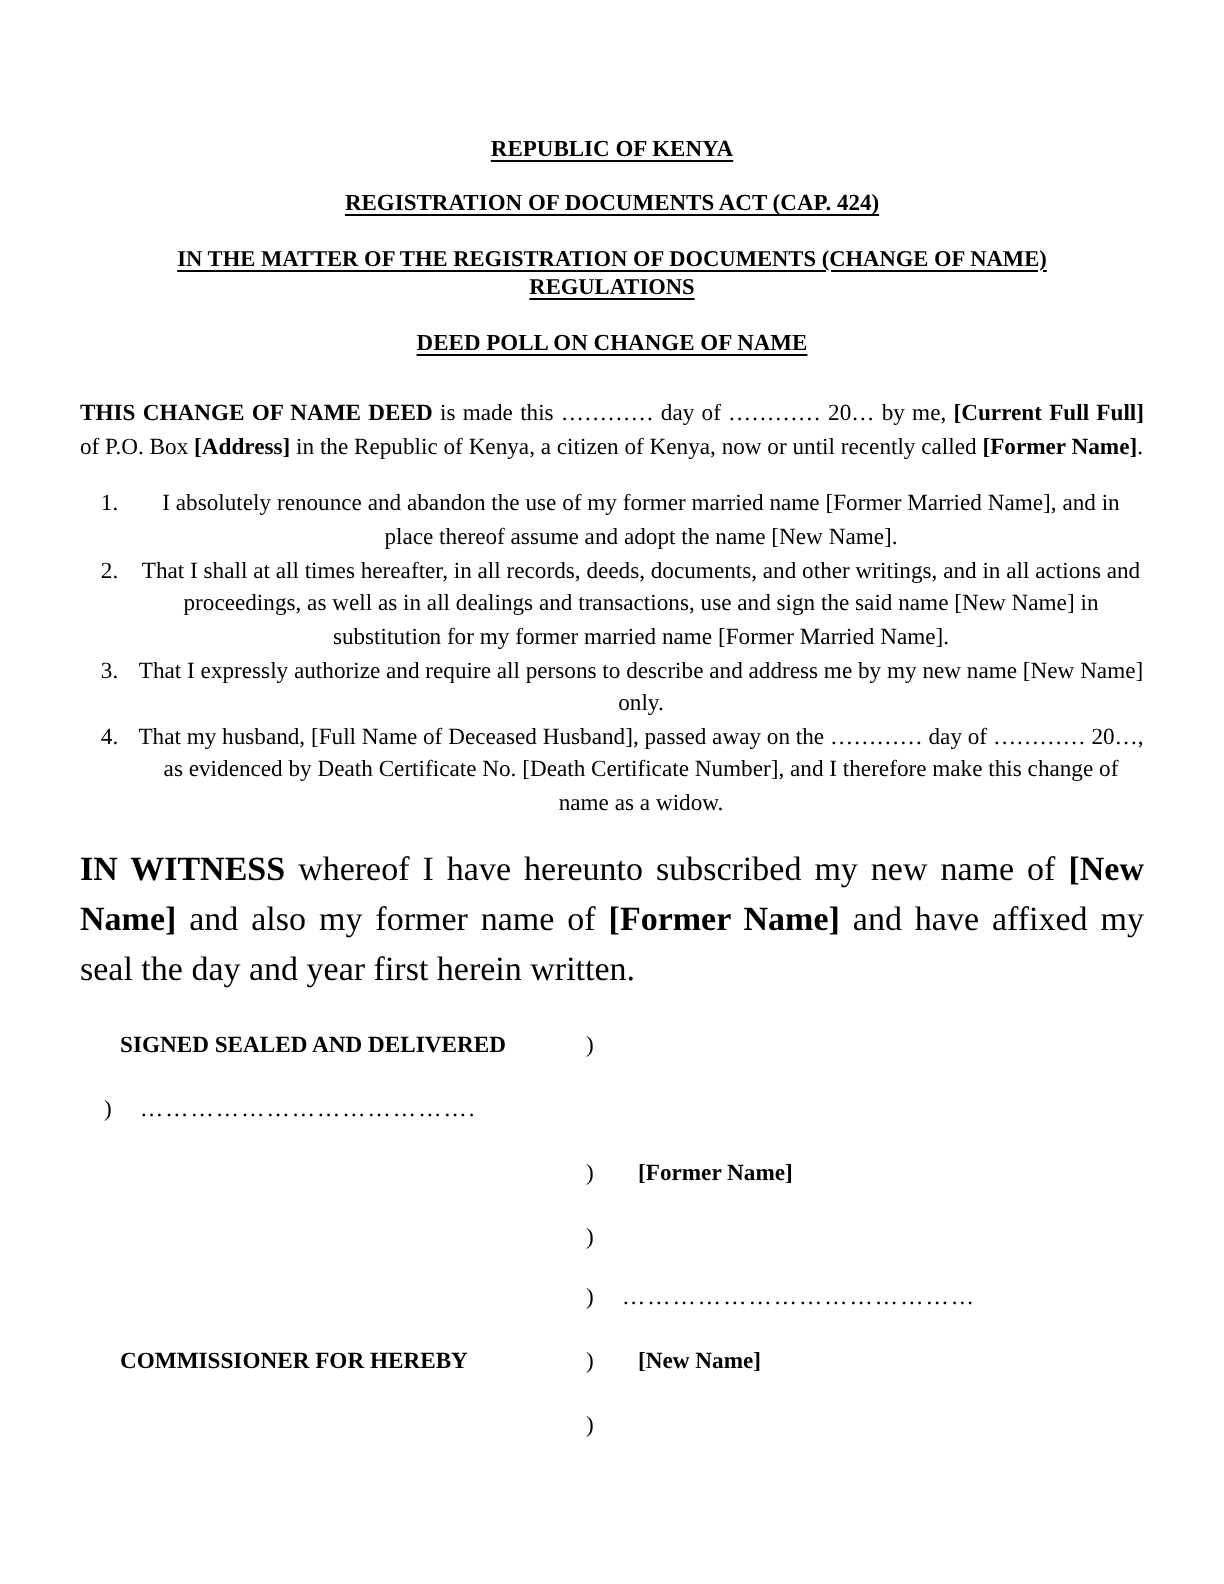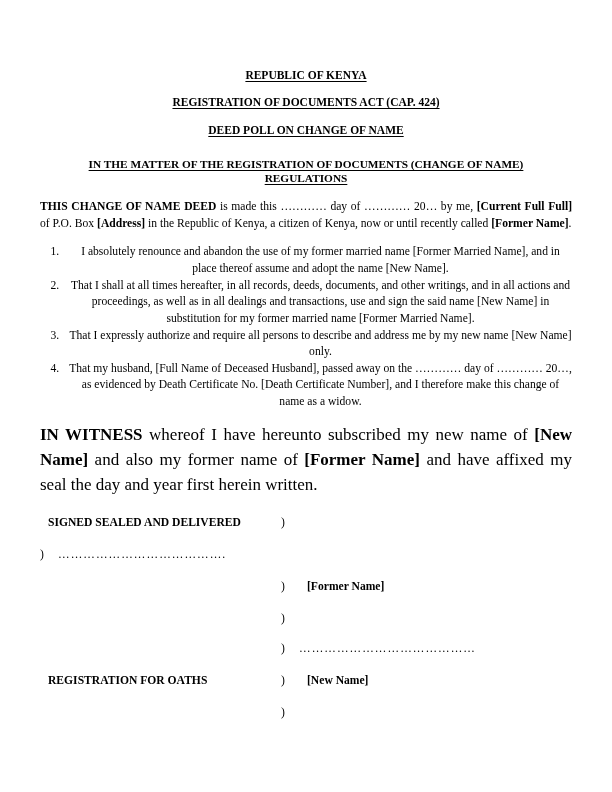--- a/index.html
+++ b/index.html
@@ -84,20 +84,21 @@
     font-size: 17px;
     line-height: 1.45;
     text-align: justify;
     margin: 4px 0 18px 0;
   }
 
   
   .sigblock {
     width: 532px;
     font-size: 11.6px;
+    margin-left: 12px;
   }
   .sigrow {
     display: flex;
     align-items: flex-start;
     min-height: 32px;
   }
   .sigrow.short { min-height: 30px; }
   .sig-left {
     width: 241px;
     flex: 0 0 241px;
@@ -129,27 +130,27 @@
   <div class="content">
 
     <div class="heading">
       <span class="u">REPUBLIC OF KENYA</span>
     </div>
 
     <div class="heading">
       <span class="u">REGISTRATION OF DOCUMENTS ACT (CAP. 424)</span>
     </div>
 
-    <div class="heading h-deed">
-      <span class="u">DEED POLL ON CHANGE OF NAME</span>
-    </div>
-
     <div class="heading h-wide h-regs">
       <span class="u">IN THE MATTER OF THE REGISTRATION OF DOCUMENTS (CHANGE OF NAME)</span><br>
       <span class="u">REGULATIONS</span>
+    </div>
+
+    <div class="heading h-deed">
+      <span class="u">DEED POLL ON CHANGE OF NAME</span>
     </div>
 
     <p class="para"><b>THIS CHANGE OF NAME DEED</b><span> is made this ………… day of ………… 20… by me, </span><b>[Current Full Full]</b><span> of P.O. Box </span><b>[Address]</b><span> in the Republic of Kenya, a citizen of Kenya, now or until recently called </span><b>[Former Name]</b><span>.</span></p>
 
 
     <ol class="decl">
       <li>I absolutely renounce and abandon the use of my former married name [Former Married Name], and in place thereof assume and adopt the name [New Name].</li>
       <li>That I shall at all times hereafter, in all records, deeds, documents, and other writings, and in all actions and proceedings, as well as in all dealings and transactions, use and sign the said name [New Name] in substitution for my former married name [Former Married Name].</li>
       <li>That I expressly authorize and require all persons to describe and address me by my new name [New Name] only.</li>
       <li>That my husband, [Full Name of Deceased Husband], passed away on the ………… day of ………… 20…, as evidenced by Death Certificate No. [Death Certificate Number], and I therefore make this change of name as a widow.</li>
@@ -182,21 +183,21 @@
         <div class="sig-right"></div>
       </div>
 
       <div class="sigrow">
         <div class="sig-left"></div>
         <div class="sig-paren">)</div>
         <div class="sig-right dots">……………………………………</div>
       </div>
 
       <div class="sigrow">
-        <div class="sig-left strong">REGISTRATION FOR OATHS</div>
+        <div class="sig-left strong">COMMISSIONER FOR HEREBY</div>
         <div class="sig-paren">)</div>
         <div class="sig-right nm">[New Name]</div>
       </div>
 
       <div class="sigrow">
         <div class="sig-left"></div>
         <div class="sig-paren">)</div>
         <div class="sig-right"></div>
       </div>
 

